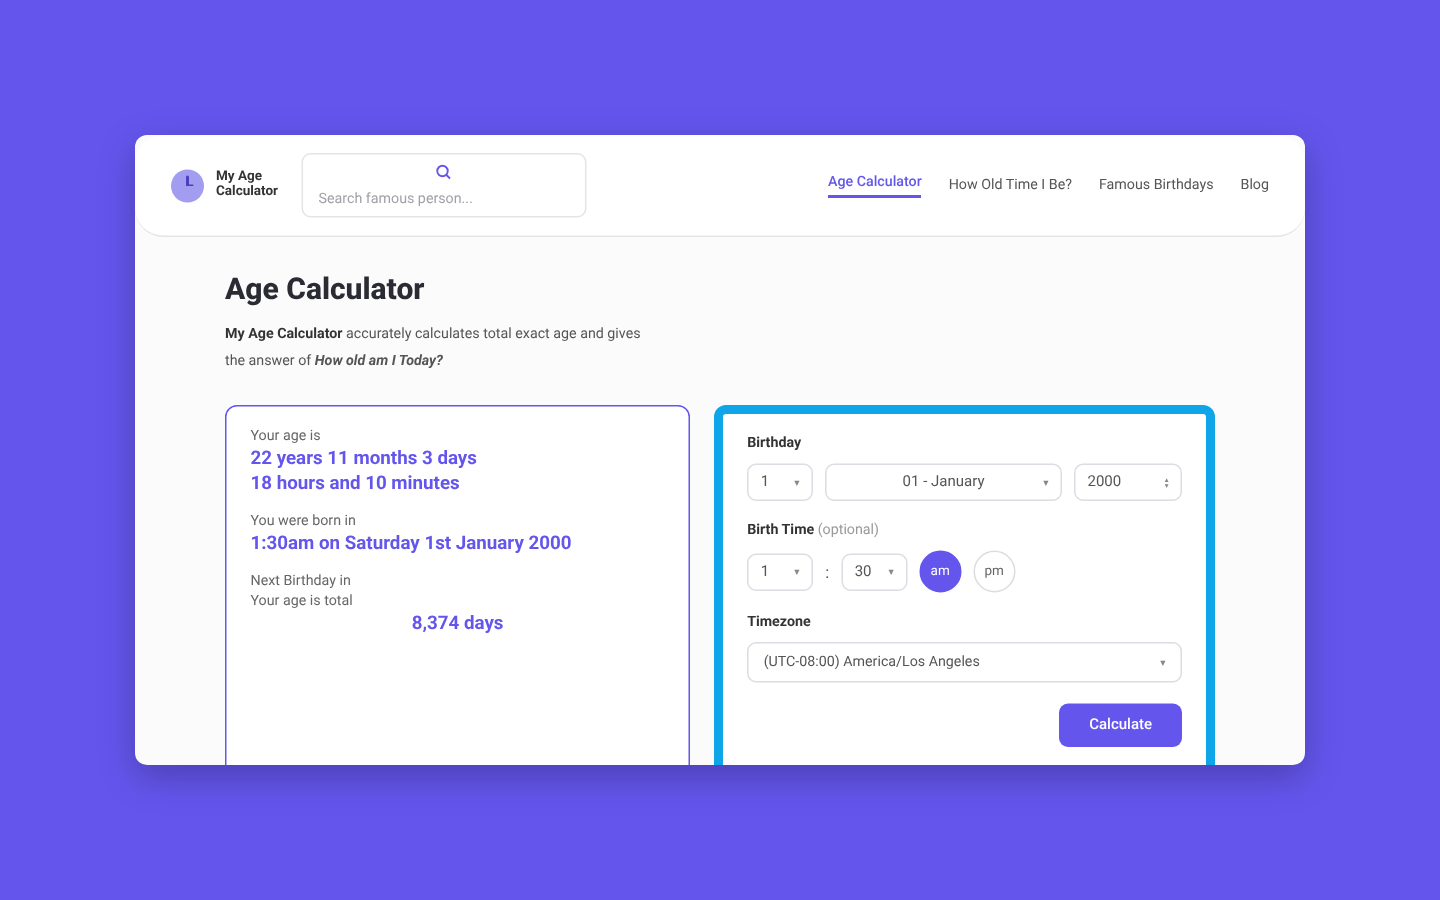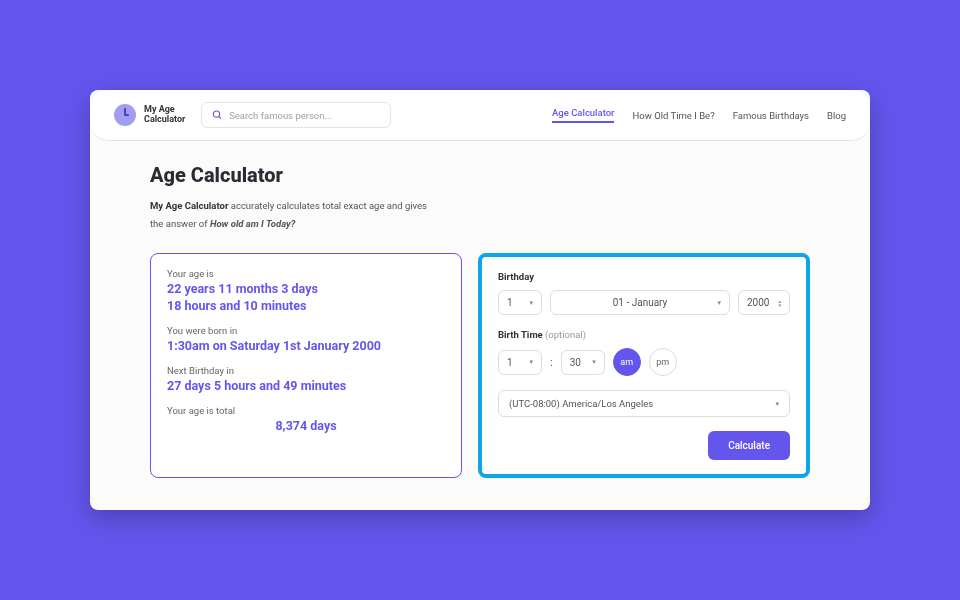--- a/index.html
+++ b/index.html
@@ -4,46 +4,46 @@
   <style>
     * { margin: 0; padding: 0; box-sizing: border-box; font-family: -apple-system, BlinkMacSystemFont, 'Segoe UI', Roboto, sans-serif; }
     body { width: 960px; height: 600px; background: #6456ED; display: flex; align-items: center; justify-content: center; }
     .frame { width: 780px; height: 420px; background: #fbfbfc; border-radius: 8px; box-shadow: 0 8px 24px rgba(0,0,0,0.25); overflow: hidden; }
     .topbar { display: flex; align-items: center; padding: 12px 24px; background: #fff; border-bottom: 1px solid #e4e4e8; gap: 16px; border-radius: 19px; }
     .logo { display: flex; align-items: center; gap: 8px; }
     .logo-icon { width: 22px; height: 22px; background: #a29df0; border-radius: 50%; position: relative; }
     .logo-icon::before { content: ''; position: absolute; top: 4px; left: 10px; width: 1.5px; height: 7px; background: #4b3fbf; border-radius: 1px; }
     .logo-icon::after { content: ''; position: absolute; top: 10px; left: 10px; width: 5px; height: 1.5px; background: #4b3fbf; border-radius: 1px; }
     .logo-text { font-size: 9px; font-weight: 700; color: #333; line-height: 1.1; }
-    .search { display: flex; align-items: center; gap: 6px; padding: 6px 10px; border: 1px solid #e4e4e8; border-radius: 6px; width: 190px; background: #fff; }
+    .search { display: flex; align-items: center; gap: 6px; padding: 6px 10px; border: 1px solid #e4e4e8; border-radius: 6px; width: 190px; background: #fff; flex-direction: column; }
     .search svg { width: 12px; height: 12px; }
     .search input { border: none; outline: none; font-size: 9.5px; color: #333; background: transparent; width: 100%; }
     .search input::placeholder { color: #a0a0a8; }
     .nav { margin-left: auto; display: flex; gap: 18px; align-items: center; }
     .nav a { font-size: 9.5px; color: #555; text-decoration: none; cursor: pointer; }
     .nav a.active { color: #6456ED; border-bottom: 2px solid #6456ED; padding-bottom: 3px; font-weight: 500; }
     .content { padding: 22px 60px 0; }
     .page-title { font-size: 20px; font-weight: 800; color: #2b2b33; margin-bottom: 10px; }
     .subtitle { font-size: 9.5px; color: #555; line-height: 1.9; }
     .subtitle strong { font-weight: 700; color: #333; }
     .subtitle em { font-style: italic; font-weight: bold; }
     .panels { display: flex; gap: 16px; margin-top: 20px; }
     .result-box { flex: 1; border: 1.5px solid #6456ED; border-radius: 8px; padding: 14px 16px; background: #fff; }
     .r-label { font-size: 9.5px; color: #666; margin-bottom: 2px; }
     .r-value { font-size: 12.5px; font-weight: 700; color: #6456ED; line-height: 1.35; margin-bottom: 10px; }
     .r-value:last-child { margin-bottom: 0; text-align: center; }
-    .form-box { flex: 1.05; border: 4px solid #0ea5e9; border-radius: 8px; padding: 14px 16px; background: #fff; }
+    .form-box { flex: 1.05; border: 6px solid #0ea5e9; border-radius: 8px; padding: 14px 16px; background: #fff; }
     .form-label { font-size: 9.5px; font-weight: 700; color: #333; margin-bottom: 8px; }
     .form-label .opt { font-weight: 400; color: #999; }
     .row { display: flex; gap: 8px; align-items: center; margin-bottom: 14px; }
     .sel { border: 1px solid #dcdce2; border-radius: 6px; background: #fff; padding: 6px 8px; font-size: 10px; color: #555; display: flex; align-items: center; justify-content: space-between; cursor: pointer; }
     .sel.small { width: 44px; }
     .sel.mid { flex: 1; justify-content: center; position: relative; }
     .sel.mid .chev { position: absolute; right: 8px; }
-    .sel.year { width: 52px; }
+    .sel.year { width: 72px; }
     .chev { font-size: 7px; color: #888; }
     .updn { display: flex; flex-direction: column; font-size: 5px; color: #888; line-height: 0.8; }
     .colon { color: #555; font-size: 11px; }
     .pill { width: 28px; height: 28px; border-radius: 50%; display: flex; align-items: center; justify-content: center; font-size: 9px; cursor: pointer; border: 1px solid #dcdce2; color: #666; background: #fff; }
     .pill.active { background: #6456ED; color: #fff; border-color: #6456ED; }
     .tz { border: 1px solid #dcdce2; border-radius: 6px; padding: 7px 10px; font-size: 9.5px; color: #555; display: flex; justify-content: space-between; align-items: center; cursor: pointer; margin-bottom: 14px; text-align: center; }
     .calc-btn { background: #6456ED; color: #fff; border: none; border-radius: 6px; padding: 9px 20px; font-size: 10px; font-weight: 500; cursor: pointer; float: right; }
   </style>
 </head>
 <body>
@@ -80,21 +80,20 @@
     <div class="panels">
       <div class="result-box">
         <div class="r-label">Your age is</div>
         <div class="r-value">
           <span>22 years 11 months 3 days</span><br>
           <span>18 hours and 10 minutes</span>
         </div>
         <div class="r-label">You were born in</div>
         <div class="r-value">1:30am on Saturday 1st January 2000</div>
         <div class="r-label">Next Birthday in</div>
-        <div class="r-value">27 days 5 hours and 49 minutes</div>
         <div class="r-label">Your age is total</div>
         <div class="r-value">8,374 days</div>
       </div>
 
       <div class="form-box">
         <div class="form-label">Birthday</div>
         <div class="row">
           <div class="sel small">
             <span>1</span>
             <span class="chev">▾</span>
@@ -119,20 +118,21 @@
           </div>
           <span class="colon">:</span>
           <div class="sel small">
             <span>30</span>
             <span class="chev">▾</span>
           </div>
           <div class="pill active">am</div>
           <div class="pill">pm</div>
         </div>
 
+        <div class="form-label">Timezone</div>
         <div class="tz">
           <span>(UTC-08:00) America/Los Angeles</span>
           <span class="chev">▾</span>
         </div>
 
         <button class="calc-btn">Calculate</button>
       </div>
     </div>
   </div>
 </div>

